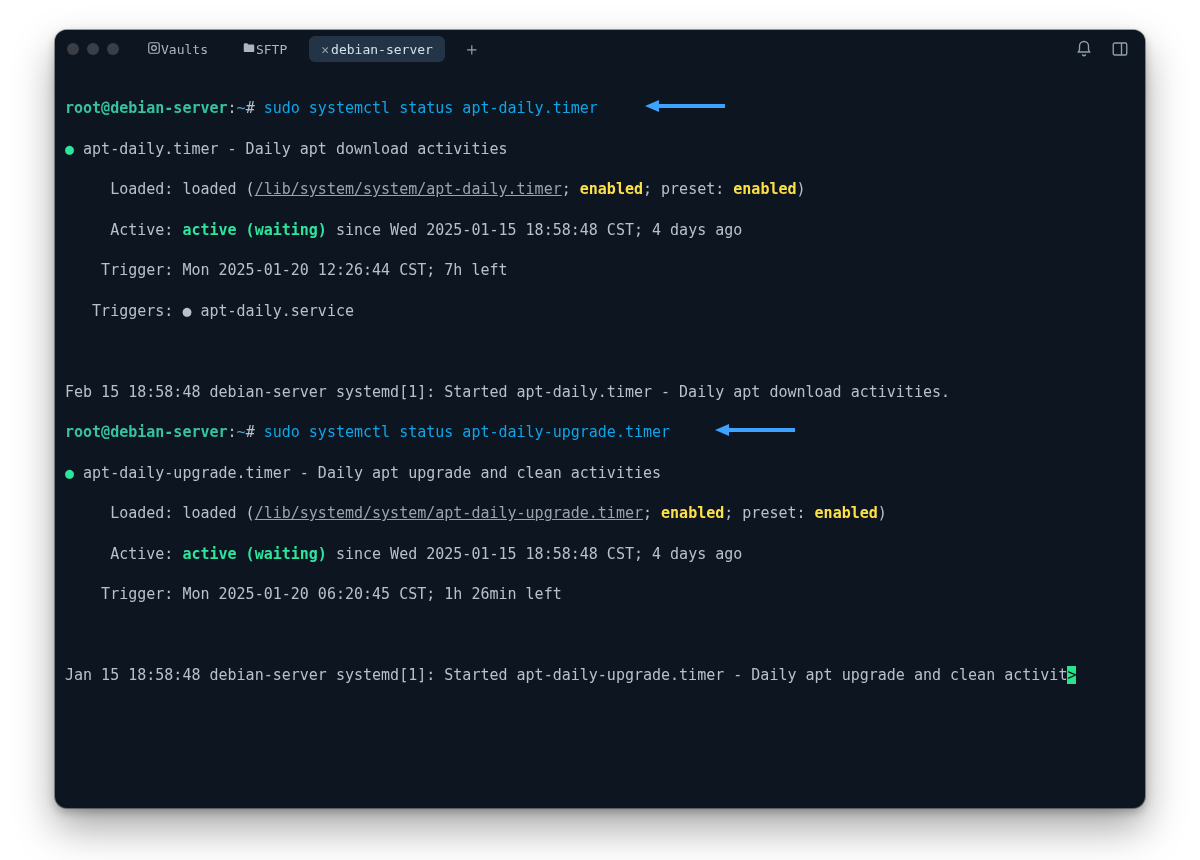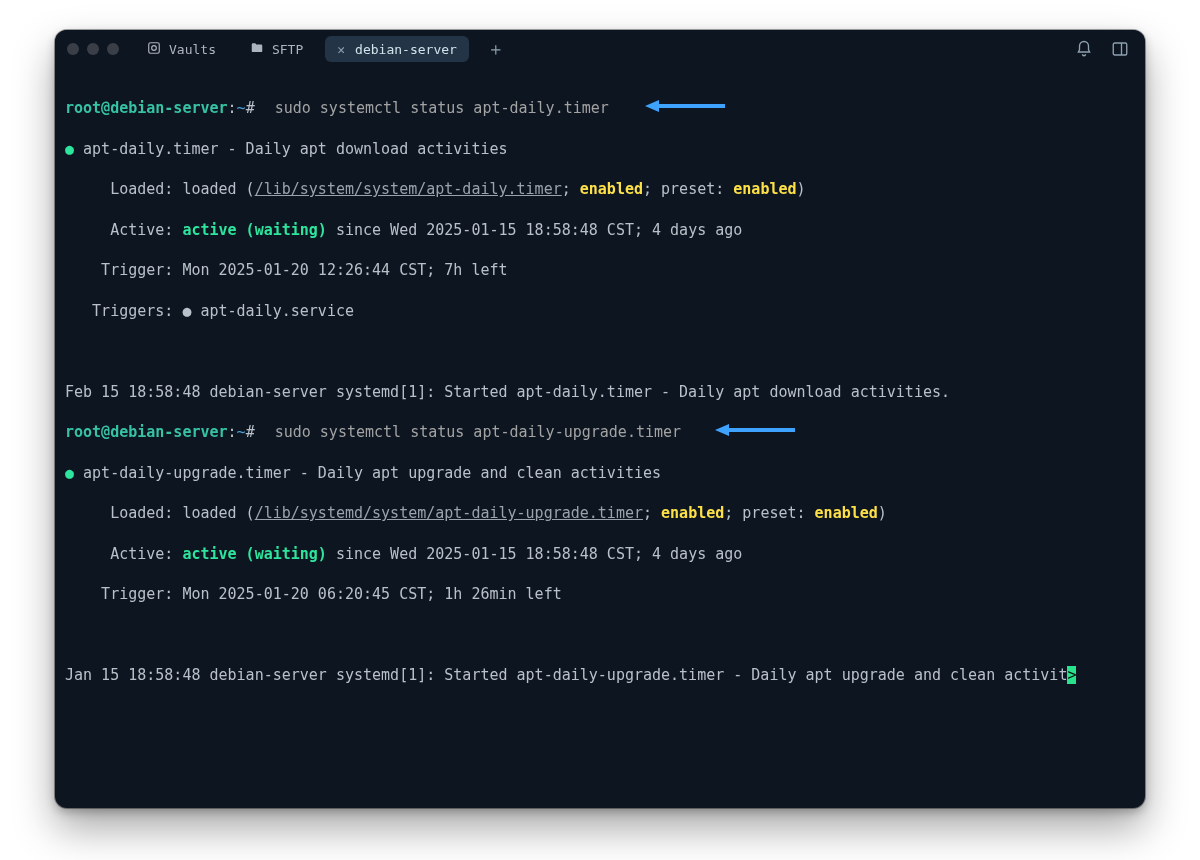--- a/index.html
+++ b/index.html
@@ -37,21 +37,20 @@
     gap: 8px;
     padding-right: 6px;
   }
   .traffic span {
     width: 12px; height: 12px; border-radius: 50%;
     background: #3a3f47;
   }
   .tab, .tab-active {
     display: inline-flex;
     align-items: center;
-    gap: 8px;
     height: 26px;
     padding: 0 12px;
     border-radius: 6px;
     color: #aeb4bd;
     font-size: 13px;
     cursor: default;
     user-select: none;
   }
   .tab-active {
     background: #243447;
@@ -76,21 +75,21 @@
     overflow: hidden;
     min-height: 740px;
     position: relative;
   }
   .line { display: block; position: relative; }
 
   
   .ps-user  { color: #36c2a3; font-weight: 600; }
   .ps-sep   { color: #b9c0c9; }
   .ps-path  { color: #4ea0d6; }
-  .cmd      { color: #a3a3a3; margin-left: 11px; }
+  .cmd      { color: #0ea5e9; }
   .dim      { color: #b9c0c9; }
   .active   { color: #2ee59d; font-weight: 600; }
   .enabled  { color: #fde047; font-weight: 700; }
   .path     { color: #9aa3ad; text-decoration: underline; }
   .dot      { color: #2ee59d; }
   .logtxt   { color: #b9c0c9; }
 
   .hl {
     background: #28e38b;
     color: #05140e;

